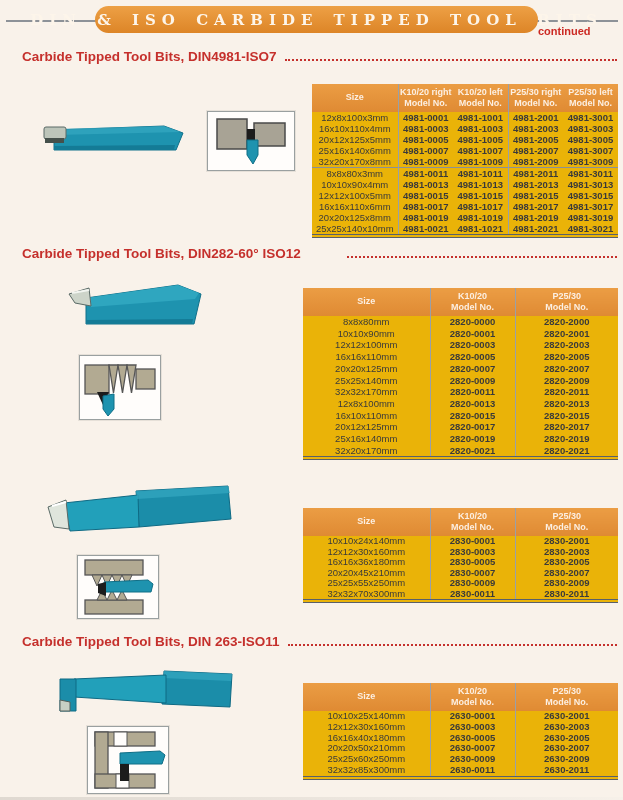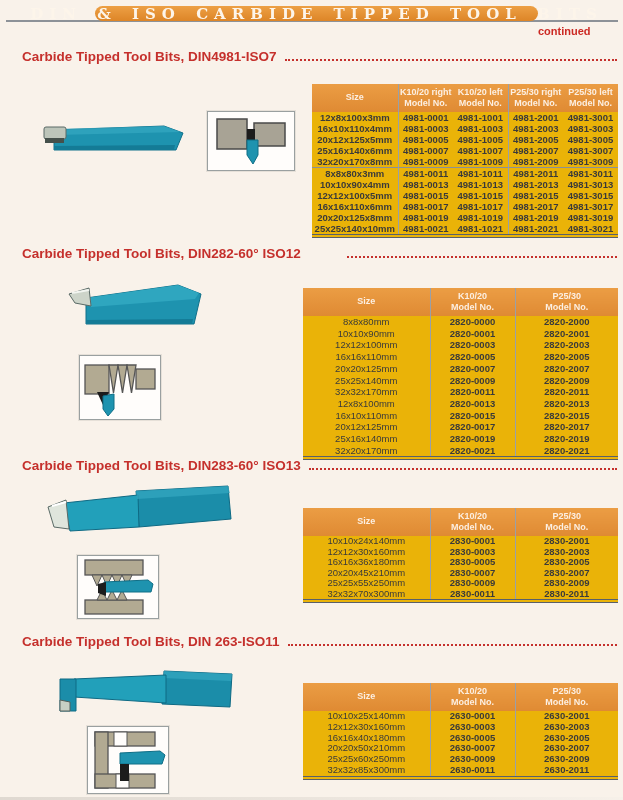--- a/index.html
+++ b/index.html
@@ -8,21 +8,21 @@
     width:623px;height:800px;
     background:#f9f2ea;
     font-family:"Liberation Sans", sans-serif;
     overflow:hidden;
   }
   .header-rule{
     position:absolute;left:6px;top:20px;width:612px;height:2px;
     background:#8d9298;
   }
   .banner{
-    position:absolute;left:95px;top:6px;width:443px;height:15px;
+    position:absolute;left:95px;top:6px;width:443px;height:27px;
     background:linear-gradient(#eda045,#dd8527);
     border-radius:14px;
     display:flex;align-items:center;justify-content:center;
     color:#fdf5ea;
     font-family:"DejaVu Serif", serif;
     font-weight:bold;font-size:15px;
     letter-spacing:6px;word-spacing:4px;
     white-space:nowrap;
   }
   .continued{
@@ -64,21 +64,21 @@
   table.data-table td{
     text-align:center;
     padding:0;
     color:#3a3a3a;
     font-size:9.5px;
   }
   td.model-col{font-weight:bold;color:#1d1d1d;}
   .div-right{border-right:1px solid #99a0a8;}
   tr.group-sep td{border-top:1px solid #8a9096;}
   
-  .t1 td{font-size:8.8px;line-height:11px;font-weight:bold;}
+  .t1 td{font-size:8.8px;line-height:11px;}
   .t1 th{font-size:8.6px;line-height:10px;}
   .t2 td{line-height:11.7px;}
   .t3 td{line-height:10.5px;}
   .t4 td{line-height:10.8px;}
   .bottom-smudge{
     position:absolute;left:0;bottom:0;width:100%;height:3px;
     background:linear-gradient(90deg,#cac4bc,#e8e2da 70%,#f4efe8);
     opacity:.55;
   }
 </style>
@@ -318,24 +318,20 @@
           </tr>
           <tr>
             <td class="size-col div-right">32x20x170mm</td>
             <td class="model-col div-right">2820-0021</td>
             <td class="model-col">2820-2021</td>
           </tr>
         </tbody>
       </table>
     </div>
 
-  <div class="section-title" style="top:457px;">
-    <span>Carbide Tipped Tool Bits, DIN283-60° ISO13</span>
-    <span class="leader"></span>
-  </div>
 
   <div class="illus" style="left:32px;top:483px;">
     <svg width="200" height="56" viewBox="0 0 200 56">
       <polygon points="104,8 196,3 199,36 107,44" fill="#1b8da9" stroke="#0f6a84" stroke-width="1"></polygon>
       <polygon points="32,20 106,12 107,44 38,48" fill="#22a0ba" stroke="#0f6a84" stroke-width="1"></polygon>
       <polygon points="104,8 196,3 198,10 105,16" fill="#35a8c2" opacity="0.7"></polygon>
       <polygon points="16,24 34,17 37,46 22,44" fill="#dfe5dc" stroke="#5a6a66" stroke-width="1"></polygon>
       <line x1="20" y1="23" x2="34" y2="19" stroke="#ffffff" stroke-width="2"></line>
     </svg>
   </div>

